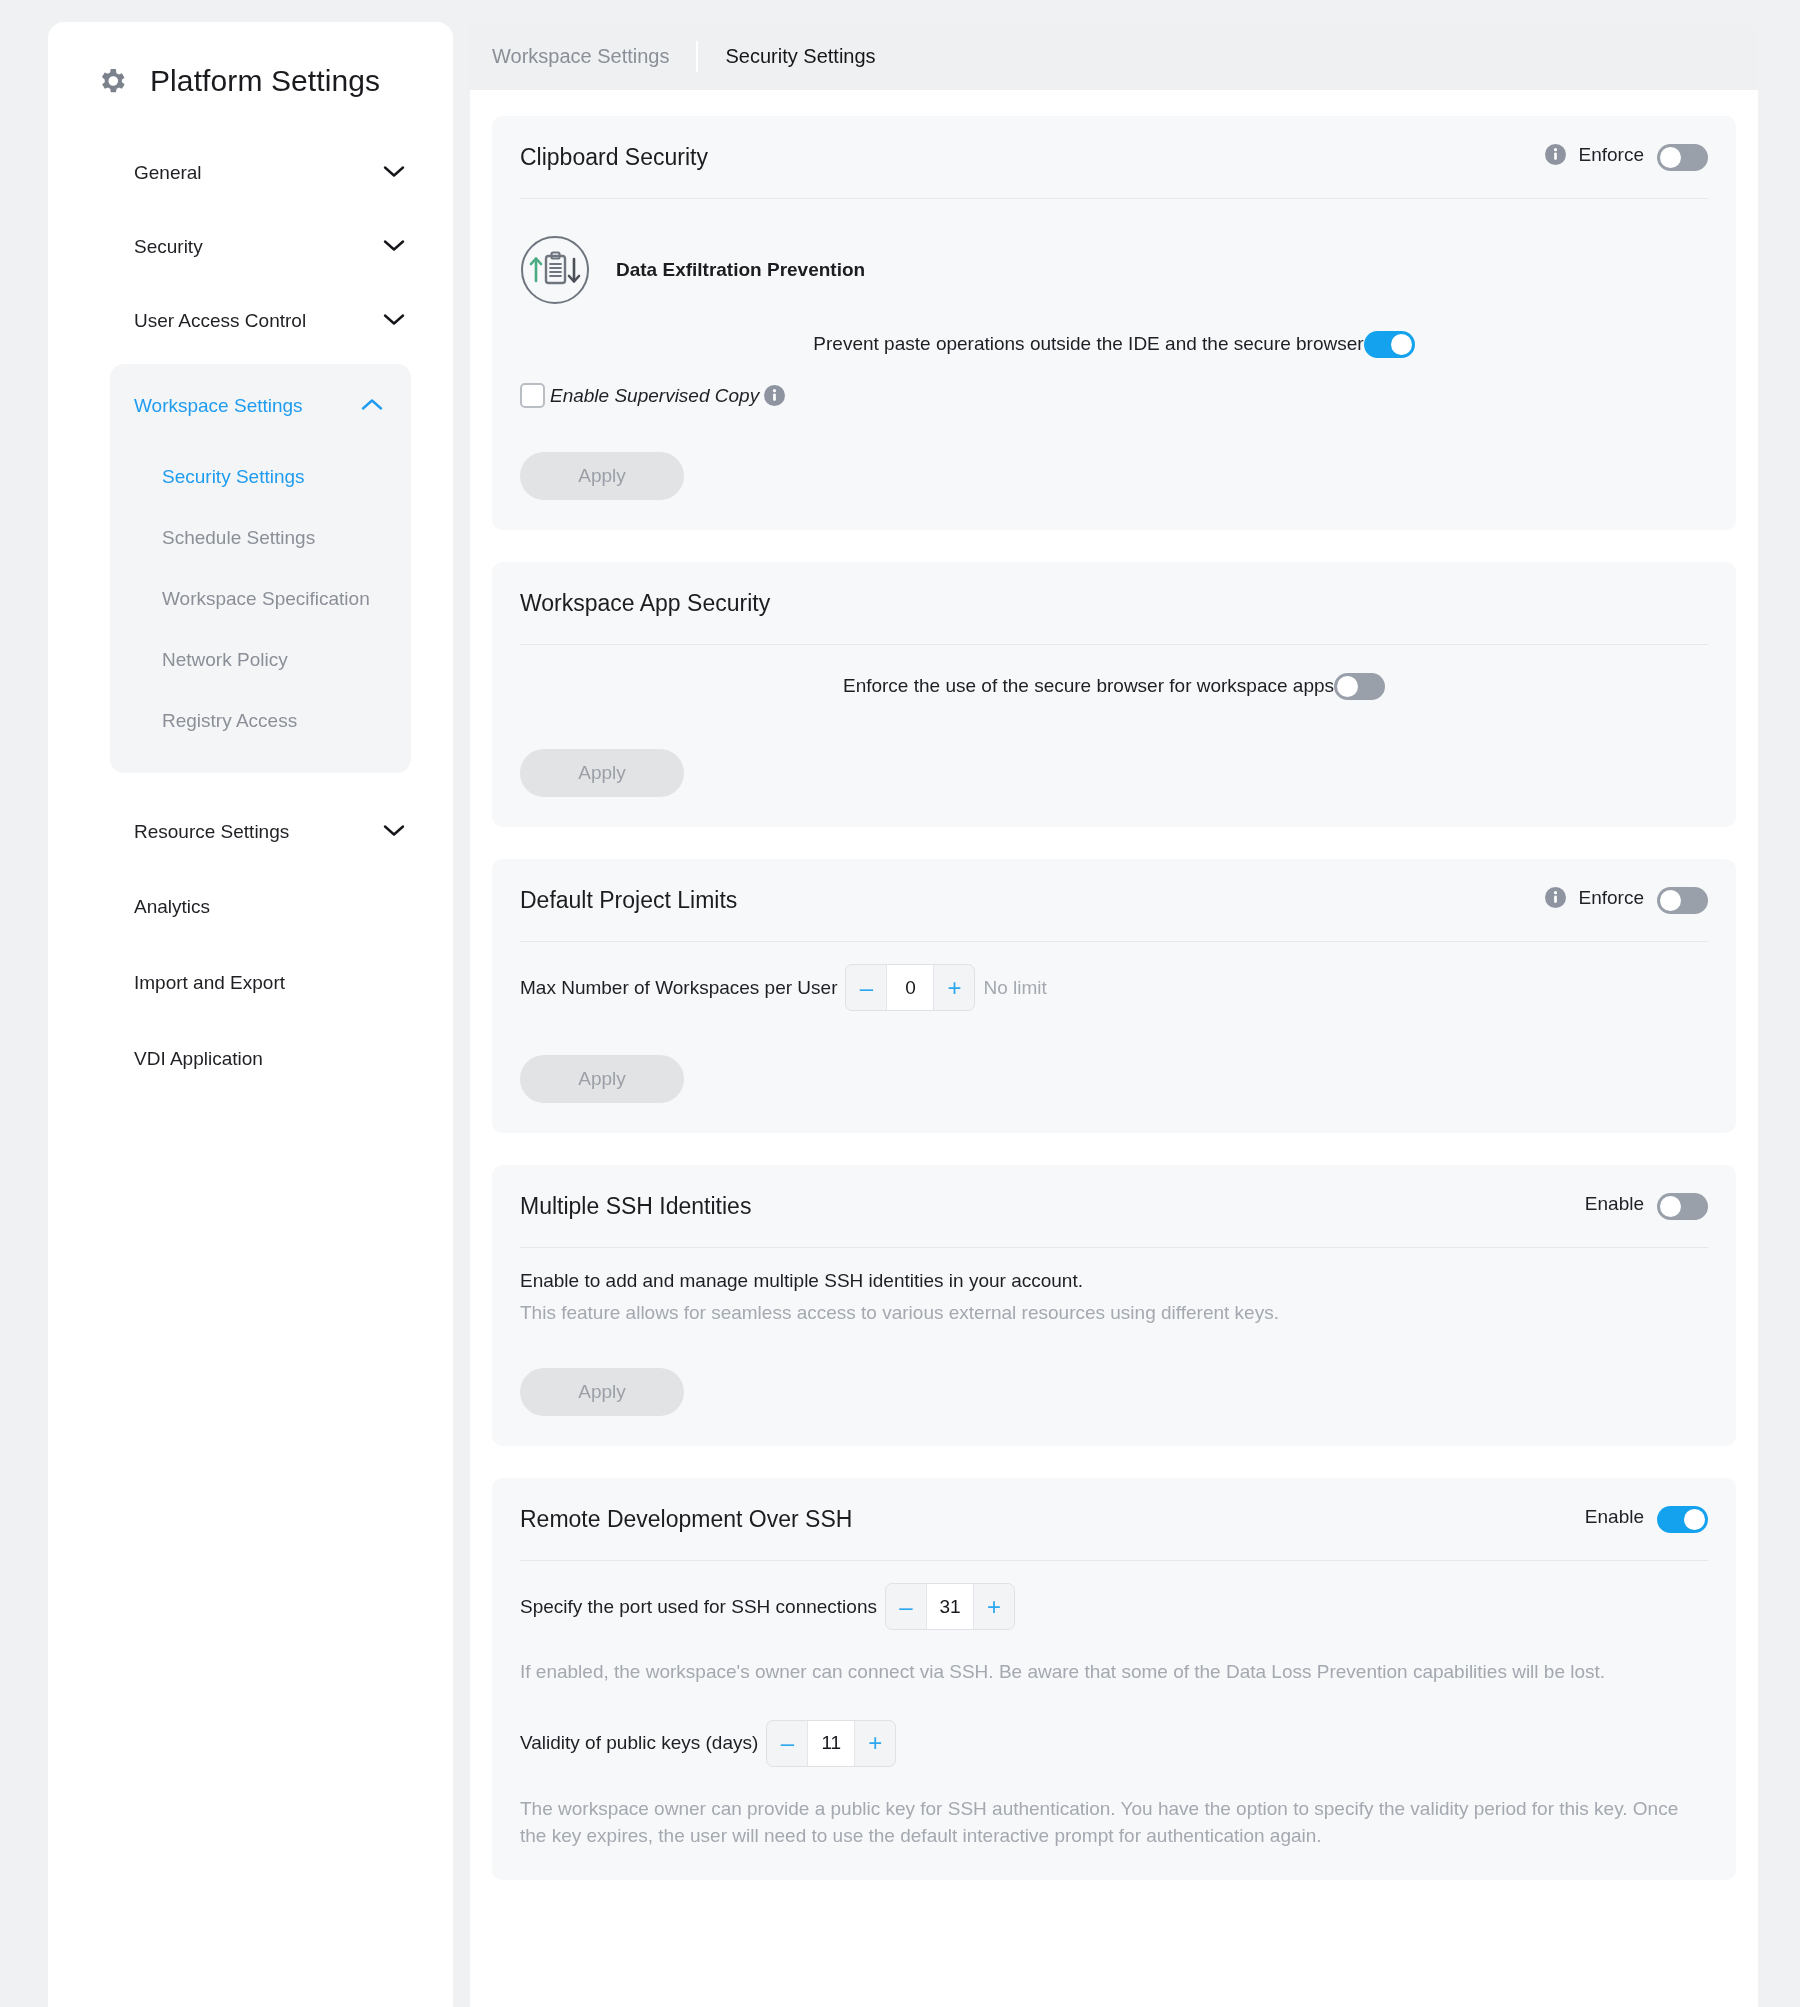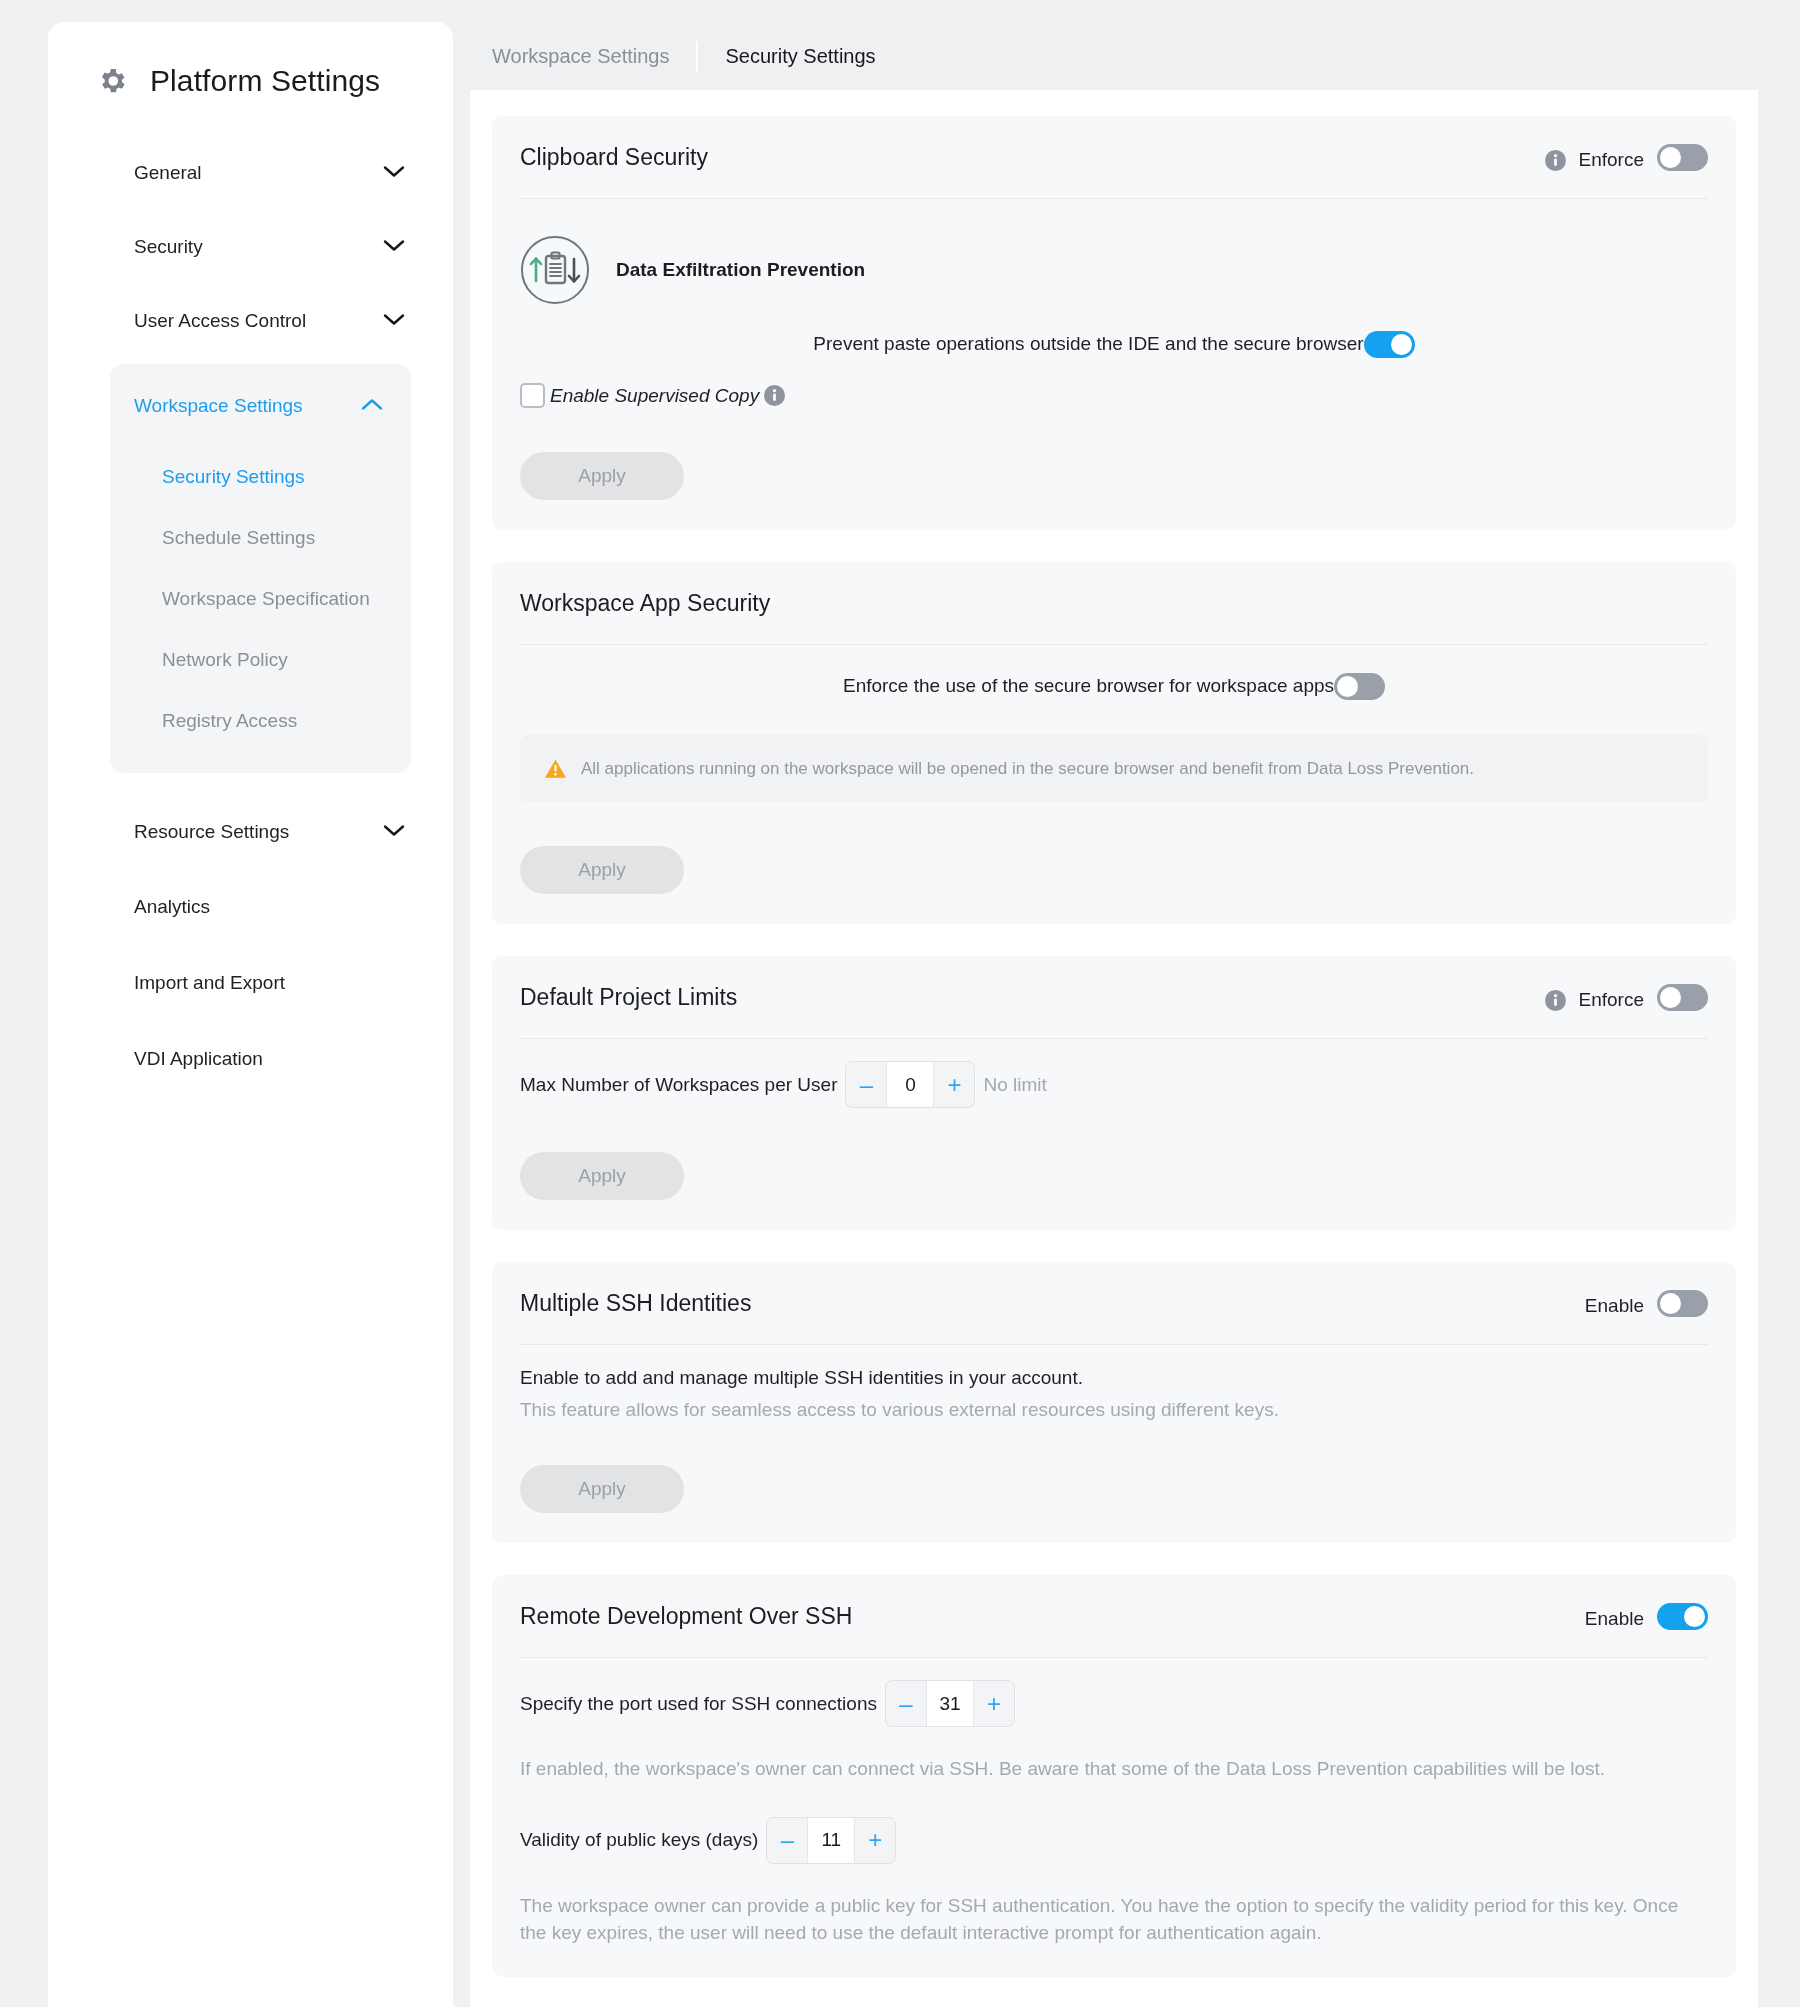--- a/index.html
+++ b/index.html
@@ -153,21 +153,21 @@
     align-items: center;
     justify-content: space-between;
     border-bottom: 1px solid #e6e8ea;
   }
   .card-title {
     font-size: 23px;
     color: #1b1d21;
   }
   .head-right {
     display: flex;
-    align-items: flex-end;
+    align-items: flex-start;
     gap: 13px;
   }
   .head-right .ctrl-label {
     font-size: 19px;
     color: #1f2126;
   }
 
   
   .info-icon { width: 21px; height: 21px; flex: 0 0 auto; display: block; }
 
@@ -484,30 +484,20 @@
         <div class="card-head">
           <div class="card-title">Workspace App Security</div>
         </div>
         <div class="card-body">
           <div class="opt-row">
             <span class="opt-text">Enforce the use of the secure browser for workspace apps</span>
             <span class="toggle">
                 <span class="knob"></span>
               </span>
           </div>
-          <div class="notice">
-            <span>
-              <svg class="warn-icon" viewBox="0 0 24 22">
-                <path d="M12 1.6 L23 20.6 H1 Z" fill="#f5a623"></path>
-                <rect x="10.9" y="7.2" width="2.2" height="7" rx="1.1" fill="#ffffff"></rect>
-                <circle cx="12" cy="17" r="1.3" fill="#ffffff"></circle>
-              </svg>
-            </span>
-            <span class="notice-text">All applications running on the workspace will be opened in the secure browser and benefit from Data Loss Prevention.</span>
-          </div>
           <button class="btn-apply">Apply</button>
         </div>
       </div>
 
       <div class="card">
         <div class="card-head">
           <div class="card-title">Default Project Limits</div>
           <div class="head-right">
             <span>
               <svg class="info-icon" viewBox="0 0 20 20">

